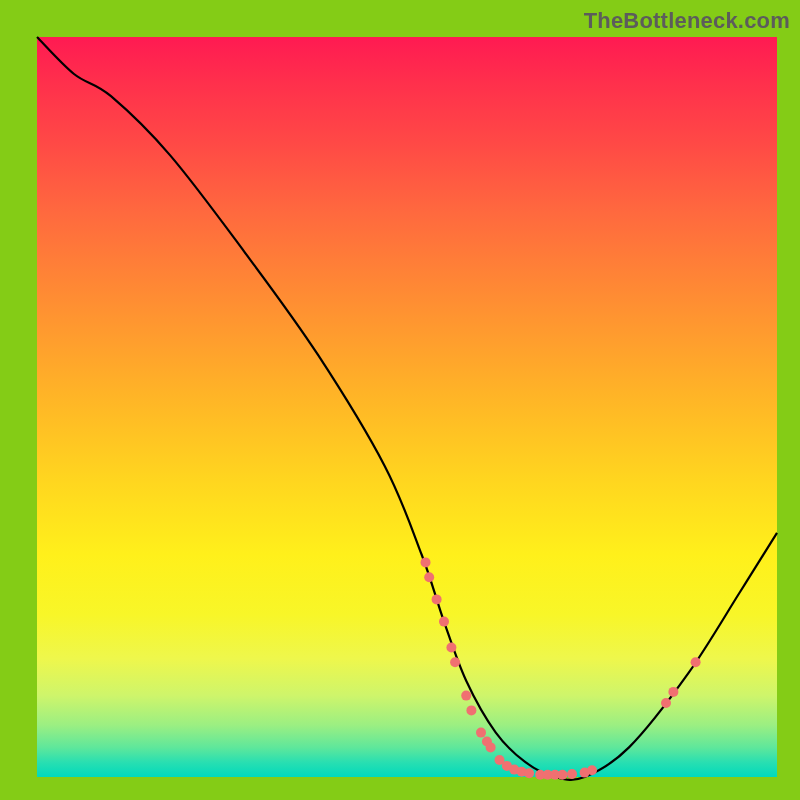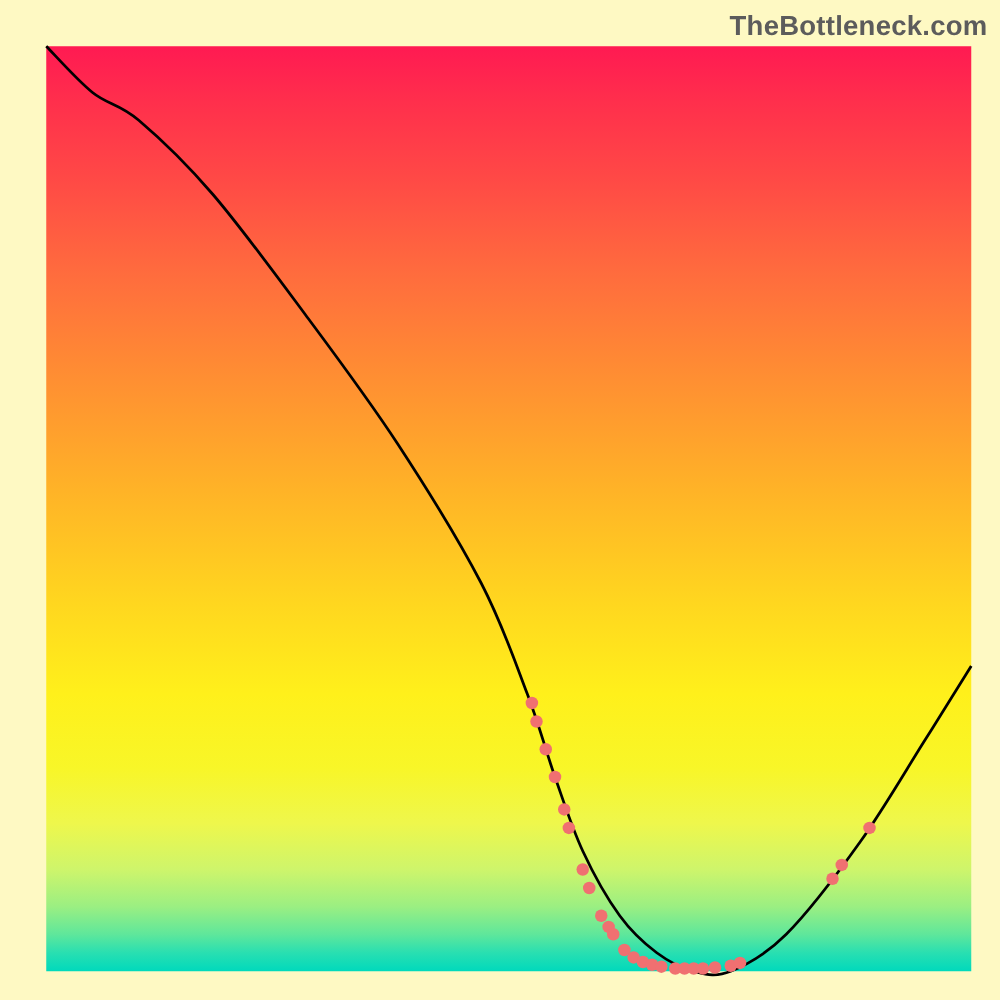--- a/index.html
+++ b/index.html
@@ -8,21 +8,21 @@
     width: 800px;
     height: 800px;
     background: #000;
     overflow: hidden;
     font-family: Arial, Helvetica, sans-serif;
   }
   .wrap {
     position: relative;
     width: 800px;
     height: 800px;
-    background: #fef9c3;
+    background: #84cc16;
   }
   .plot {
     position: absolute;
     left: 37px;
     top: 37px;
     width: 740px;
     height: 740px;
     background: linear-gradient(to bottom,
       #ff1a52 0%,
       #ff2f4c 6%,

